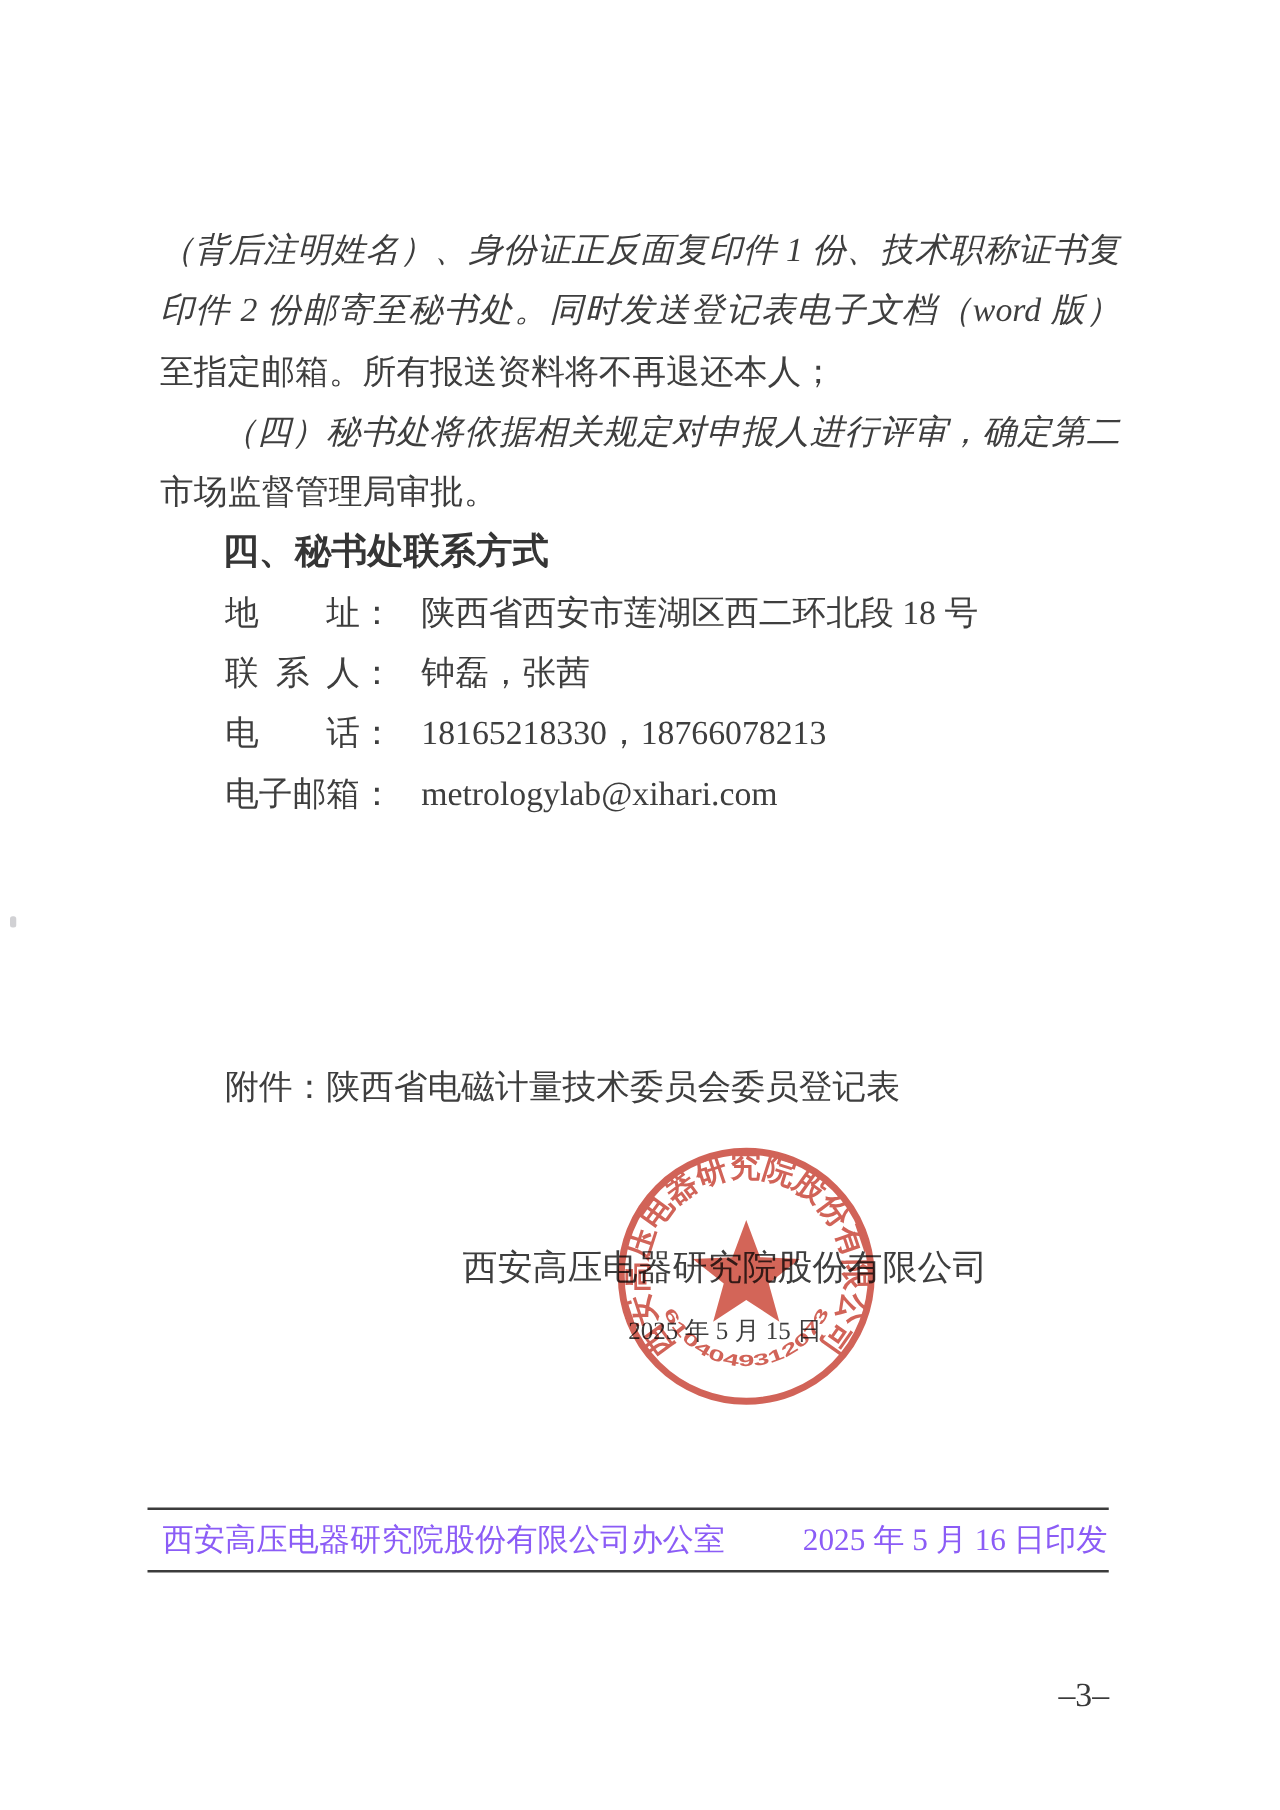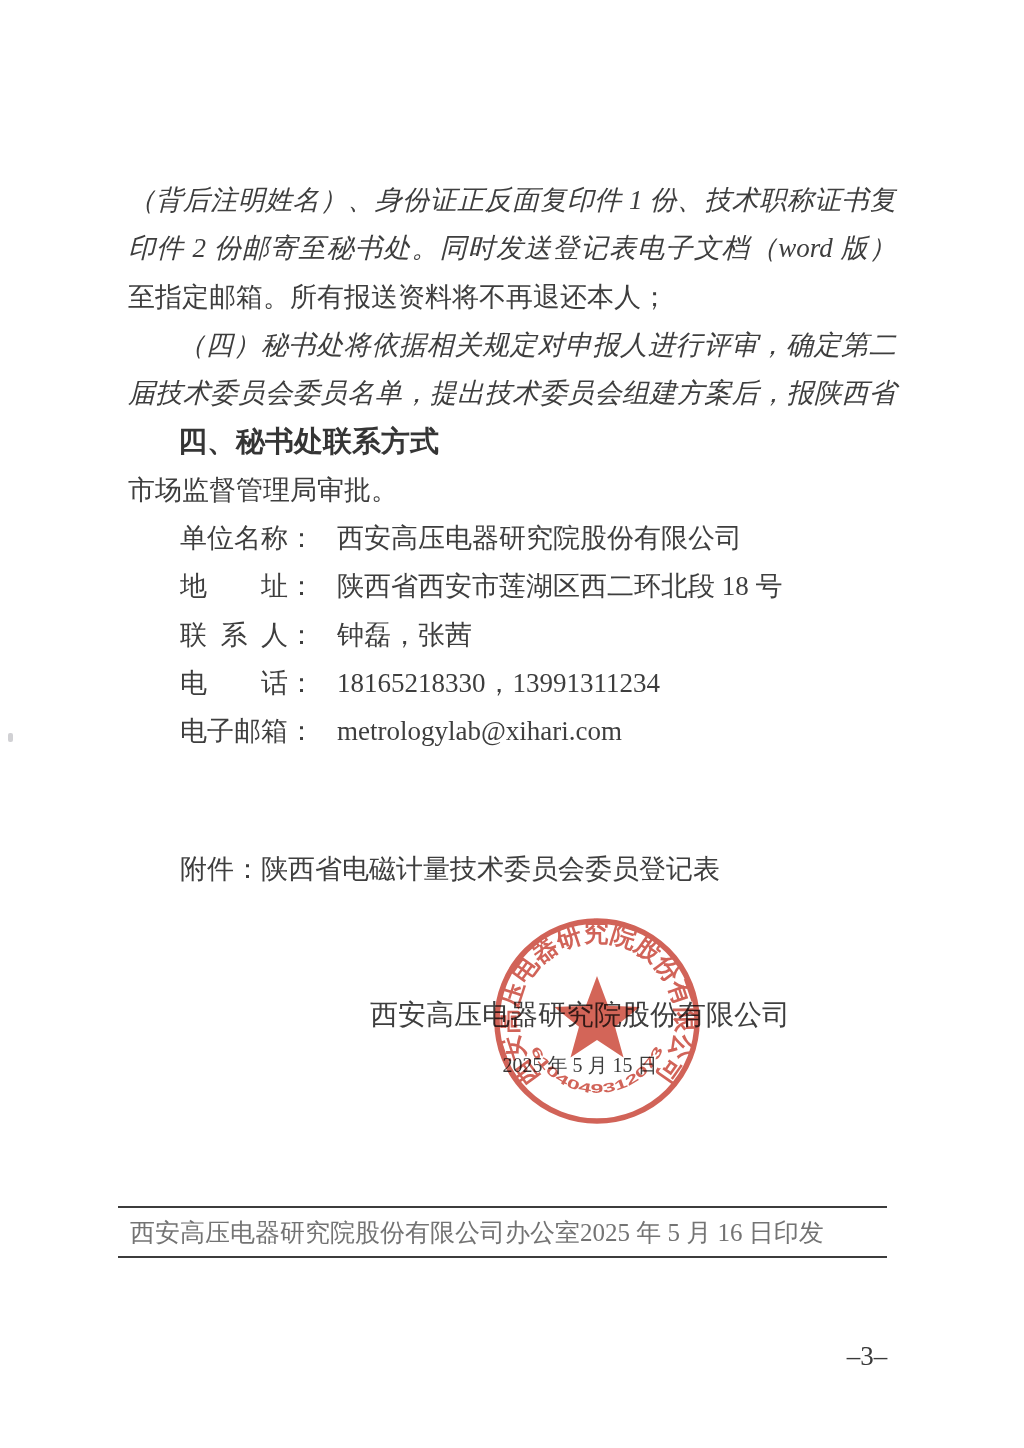--- a/index.html
+++ b/index.html
@@ -54,58 +54,54 @@
   }
   .seal {
     position:absolute; left:488px; top:912px; width:218px; height:218px;
     opacity:0.85; mix-blend-mode:multiply; z-index:2;
   }
   .rule { position:absolute; left:118px; width:769px; height:2px; background:#3c3c3c; }
   .rule.top { top:1206px; }
   .rule.bottom { top:1256px; }
   .footer-line {
     position:absolute; left:130px; top:1218px; width:756px;
-    display:flex; align-items:center;
-    font-size:25px; line-height:30px; color:#737373; white-space:nowrap;
+    display:flex; justify-content:space-between; align-items:center;
+    font-size:25px; line-height:30px; color:#8b5cf6; white-space:nowrap;
   }
   .page-number {
     position:absolute; left:832px; top:1340px; width:70px;
     text-align:center; font-size:27px; line-height:32px; color:#3a3a3a;
   }
   .speck {
     position:absolute; left:8px; top:733px; width:5px; height:9px;
     background:#9a9aa0; opacity:0.45; border-radius:2px;
   }
 </style>
 </head>
 <body>
 
 <div class="page">
 
   <main class="content">
     <div class="line just">（背后注明姓名）、身份证正反面复印件 1 份、技术职称证书复</div>
     <div class="line just">印件 2 份邮寄至秘书处。同时发送登记表电子文档（word 版）</div>
     <div class="line">至指定邮箱。所有报送资料将不再退还本人；</div>
     <div class="line just indent2">（四）秘书处将依据相关规定对申报人进行评审，确定第二</div>
-    <div class="line just">届技术委员会委员名单，提出技术委员会组建方案后，报陕西省</div>
+    <div class="line">市场监督管理局审批。</div>
+
     <div class="line heading">四、秘书处联系方式</div>
 
-    <div class="line">市场监督管理局审批。</div>
-
-    <div class="line contact-row">
-      <span class="clabel">单位名称</span><span class="colon">：</span><span class="cvalue">西安高压电器研究院股份有限公司</span>
-    </div>
     <div class="line contact-row">
       <span class="clabel">地址</span><span class="colon">：</span><span class="cvalue">陕西省西安市莲湖区西二环北段 18 号</span>
     </div>
     <div class="line contact-row">
       <span class="clabel">联系人</span><span class="colon">：</span><span class="cvalue">钟磊，张茜</span>
     </div>
     <div class="line contact-row">
-      <span class="clabel">电话</span><span class="colon">：</span><span class="cvalue">18165218330，13991311234</span>
+      <span class="clabel">电话</span><span class="colon">：</span><span class="cvalue">18165218330，18766078213</span>
     </div>
     <div class="line contact-row">
       <span class="clabel">电子邮箱</span><span class="colon">：</span><span class="cvalue">metrologylab@xihari.com</span>
     </div>
   </main>
 
   <div class="attachment">
     <span>附件：</span><span>陕西省电磁计量技术委员会委员登记表</span>
   </div>
 

